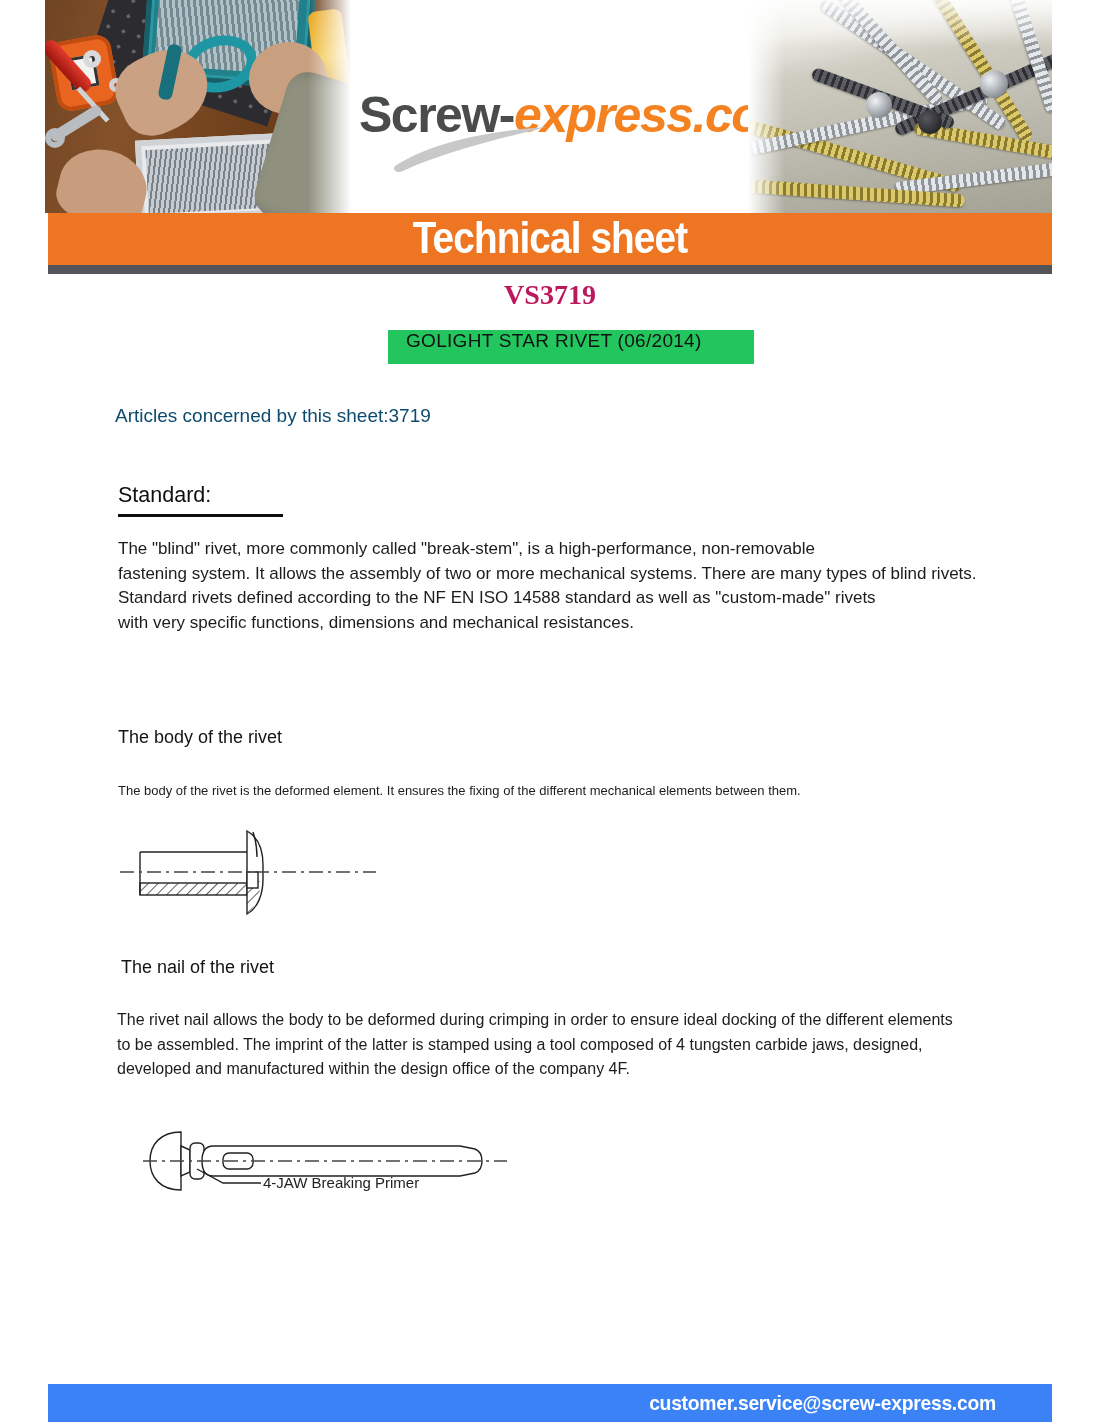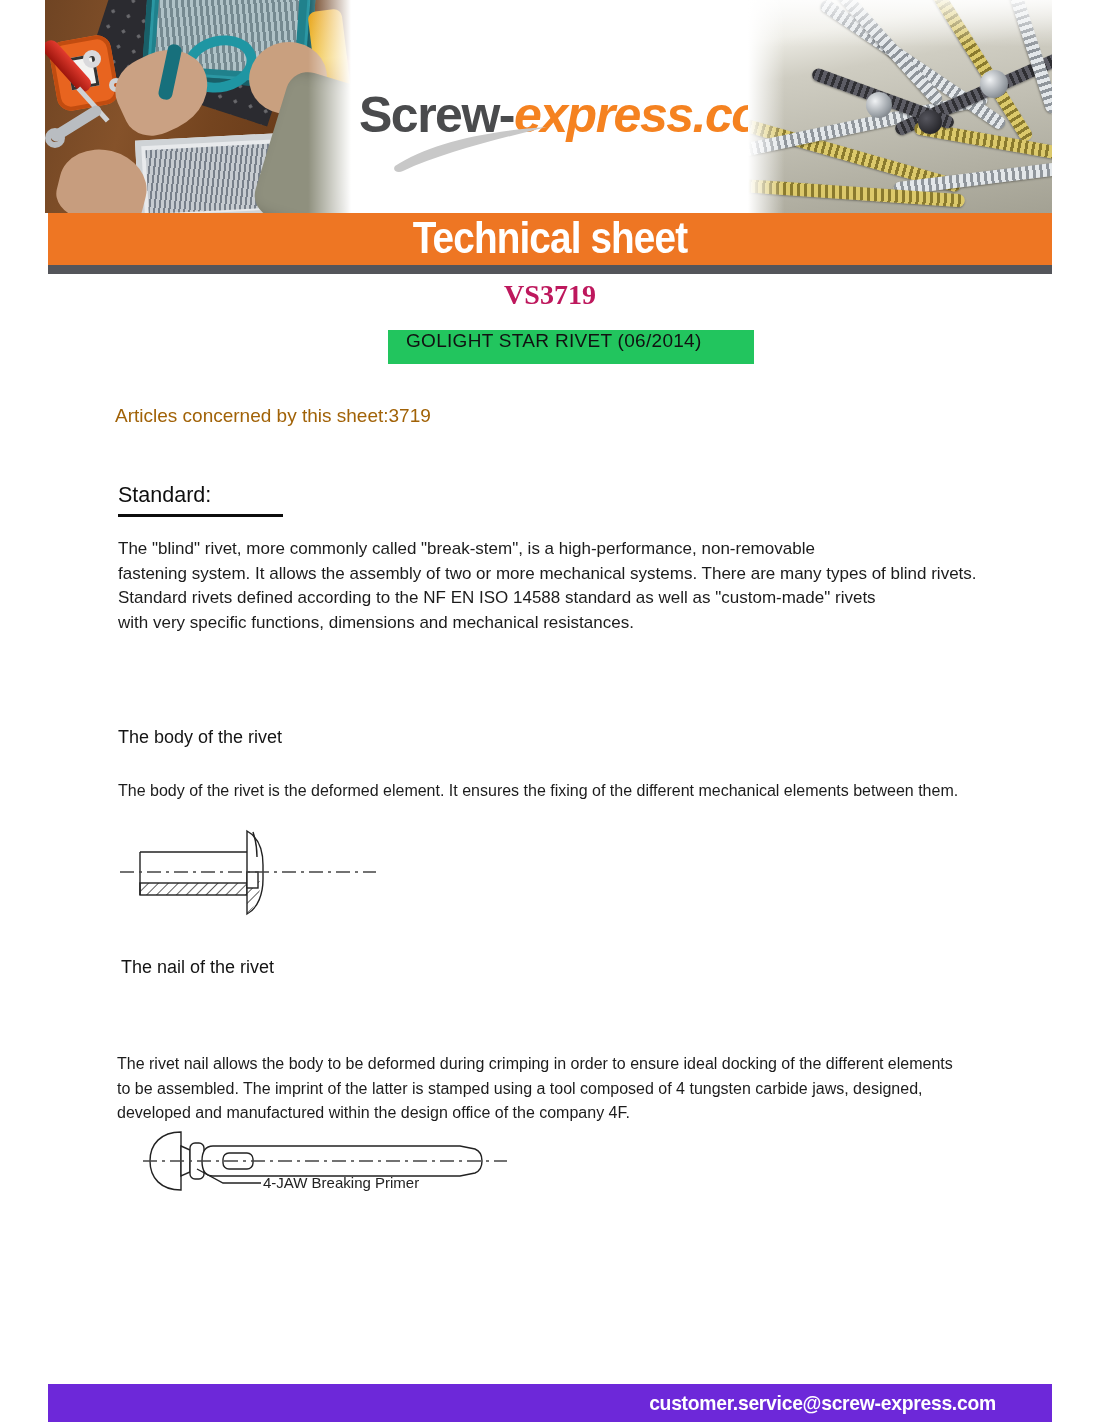--- a/index.html
+++ b/index.html
@@ -34,42 +34,42 @@
 
   
   .banner { position:absolute; left:48px; top:213px; width:1004px; height:52px; background:#ee7623; display:flex; align-items:flex-start; justify-content:center; }
   .banner-text { color:#fff; font-size:44px; font-weight:800; transform:scaleX(.88); letter-spacing:-1px; white-space:nowrap; }
   .divider-bar { position:absolute; left:48px; top:265px; width:1004px; height:9px; background:#54555a; }
 
   
   .doc-code { position:absolute; left:0; right:0; top:279px; text-align:center; font-family:"Liberation Serif", serif; font-weight:700; font-size:28px; color:#be185d; }
   .subtitle-box { position:absolute; left:388px; top:330px; width:366px; height:34px; background:#22c55e; display:flex; align-items:flex-start; }
   .subtitle-box span { font-size:19px; letter-spacing:.3px; color:#111; padding-left:18px; white-space:nowrap; }
-  .articles { position:absolute; left:115px; top:405px; font-size:19px; color:#a16207; }
+  .articles { position:absolute; left:115px; top:405px; font-size:19px; color:#0c4a6e; }
   .general-heading { position:absolute; left:118px; top:483px; font-size:21.5px; font-weight:400; color:#0f0f0f; border-bottom:3px solid #0d0d0d; padding:0 72px 6px 0; }
   .para { white-space:pre-line; color:#1c1c1c; }
   .general-body { position:absolute; left:118px; top:537px; width:900px; font-size:17px; line-height:24.5px; }
   .sec-heading { position:absolute; font-size:18px; font-weight:400; color:#141414; }
   .body-heading { left:118px; top:727px; }
-  .body-text { position:absolute; left:118px; top:780px; width:900px; font-size:16px; line-height:22px; }
+  .body-text { position:absolute; left:118px; top:780px; width:900px; font-size:13px; line-height:22px; }
   .nail-heading { left:121px; top:957px; }
-  .nail-text { position:absolute; left:117px; top:1008px; width:920px; font-size:16px; line-height:24.5px;margin-top:44px; }
+  .nail-text { position:absolute; left:117px; top:1008px; width:920px; font-size:16px; line-height:24.5px; }
 
   
   .diagram { position:absolute; }
   .body-diagram { left:115px; top:817px; width:265px; height:112px; }
   .nail-diagram { left:135px; top:1117px; width:380px; height:85px; }
   .diagram svg { position:absolute; left:0; top:0; }
   .dline { stroke:#222; stroke-width:1.4; fill:none; }
   .dfill { fill:#fff; stroke:#222; stroke-width:1.4; }
   .cline { stroke:#444; stroke-width:1.3; stroke-dasharray:14 5 3 5; fill:none; }
   .diagram-label { position:absolute; left:128px; top:57px; font-size:15px; color:#222; white-space:nowrap; }
 
   
-  .footer { position:absolute; left:48px; top:1384px; width:1004px; height:38px; background:#6d28d9; display:flex; align-items:center; justify-content:flex-end; padding-right:56px; }
+  .footer { position:absolute; left:48px; top:1384px; width:1004px; height:38px; background:#3b82f6; display:flex; align-items:center; justify-content:flex-end; padding-right:56px; }
   .footer-email { color:#fff; font-size:21px; font-weight:700; transform:scaleX(.92); transform-origin:right center; letter-spacing:-.3px; white-space:nowrap; }
 </style>
 </head>
 <body>
 
 <div class="page">
 
   <div class="photo photo-left">
     <div class="shape" style="left:55px;top:-18px;width:190px;height:118px;background:#2b2b30;background-image:radial-gradient(circle,#6a6a6e 1.5px,rgba(0,0,0,0) 2px);background-size:16px 16px;transform:rotate(18deg);"></div>
     <div class="shape" style="left:100px;top:-22px;width:168px;height:106px;background:#20818c;border:5px solid #195f68;transform:rotate(4deg);box-shadow:inset 0 0 0 3px #2b97a3;"></div>

